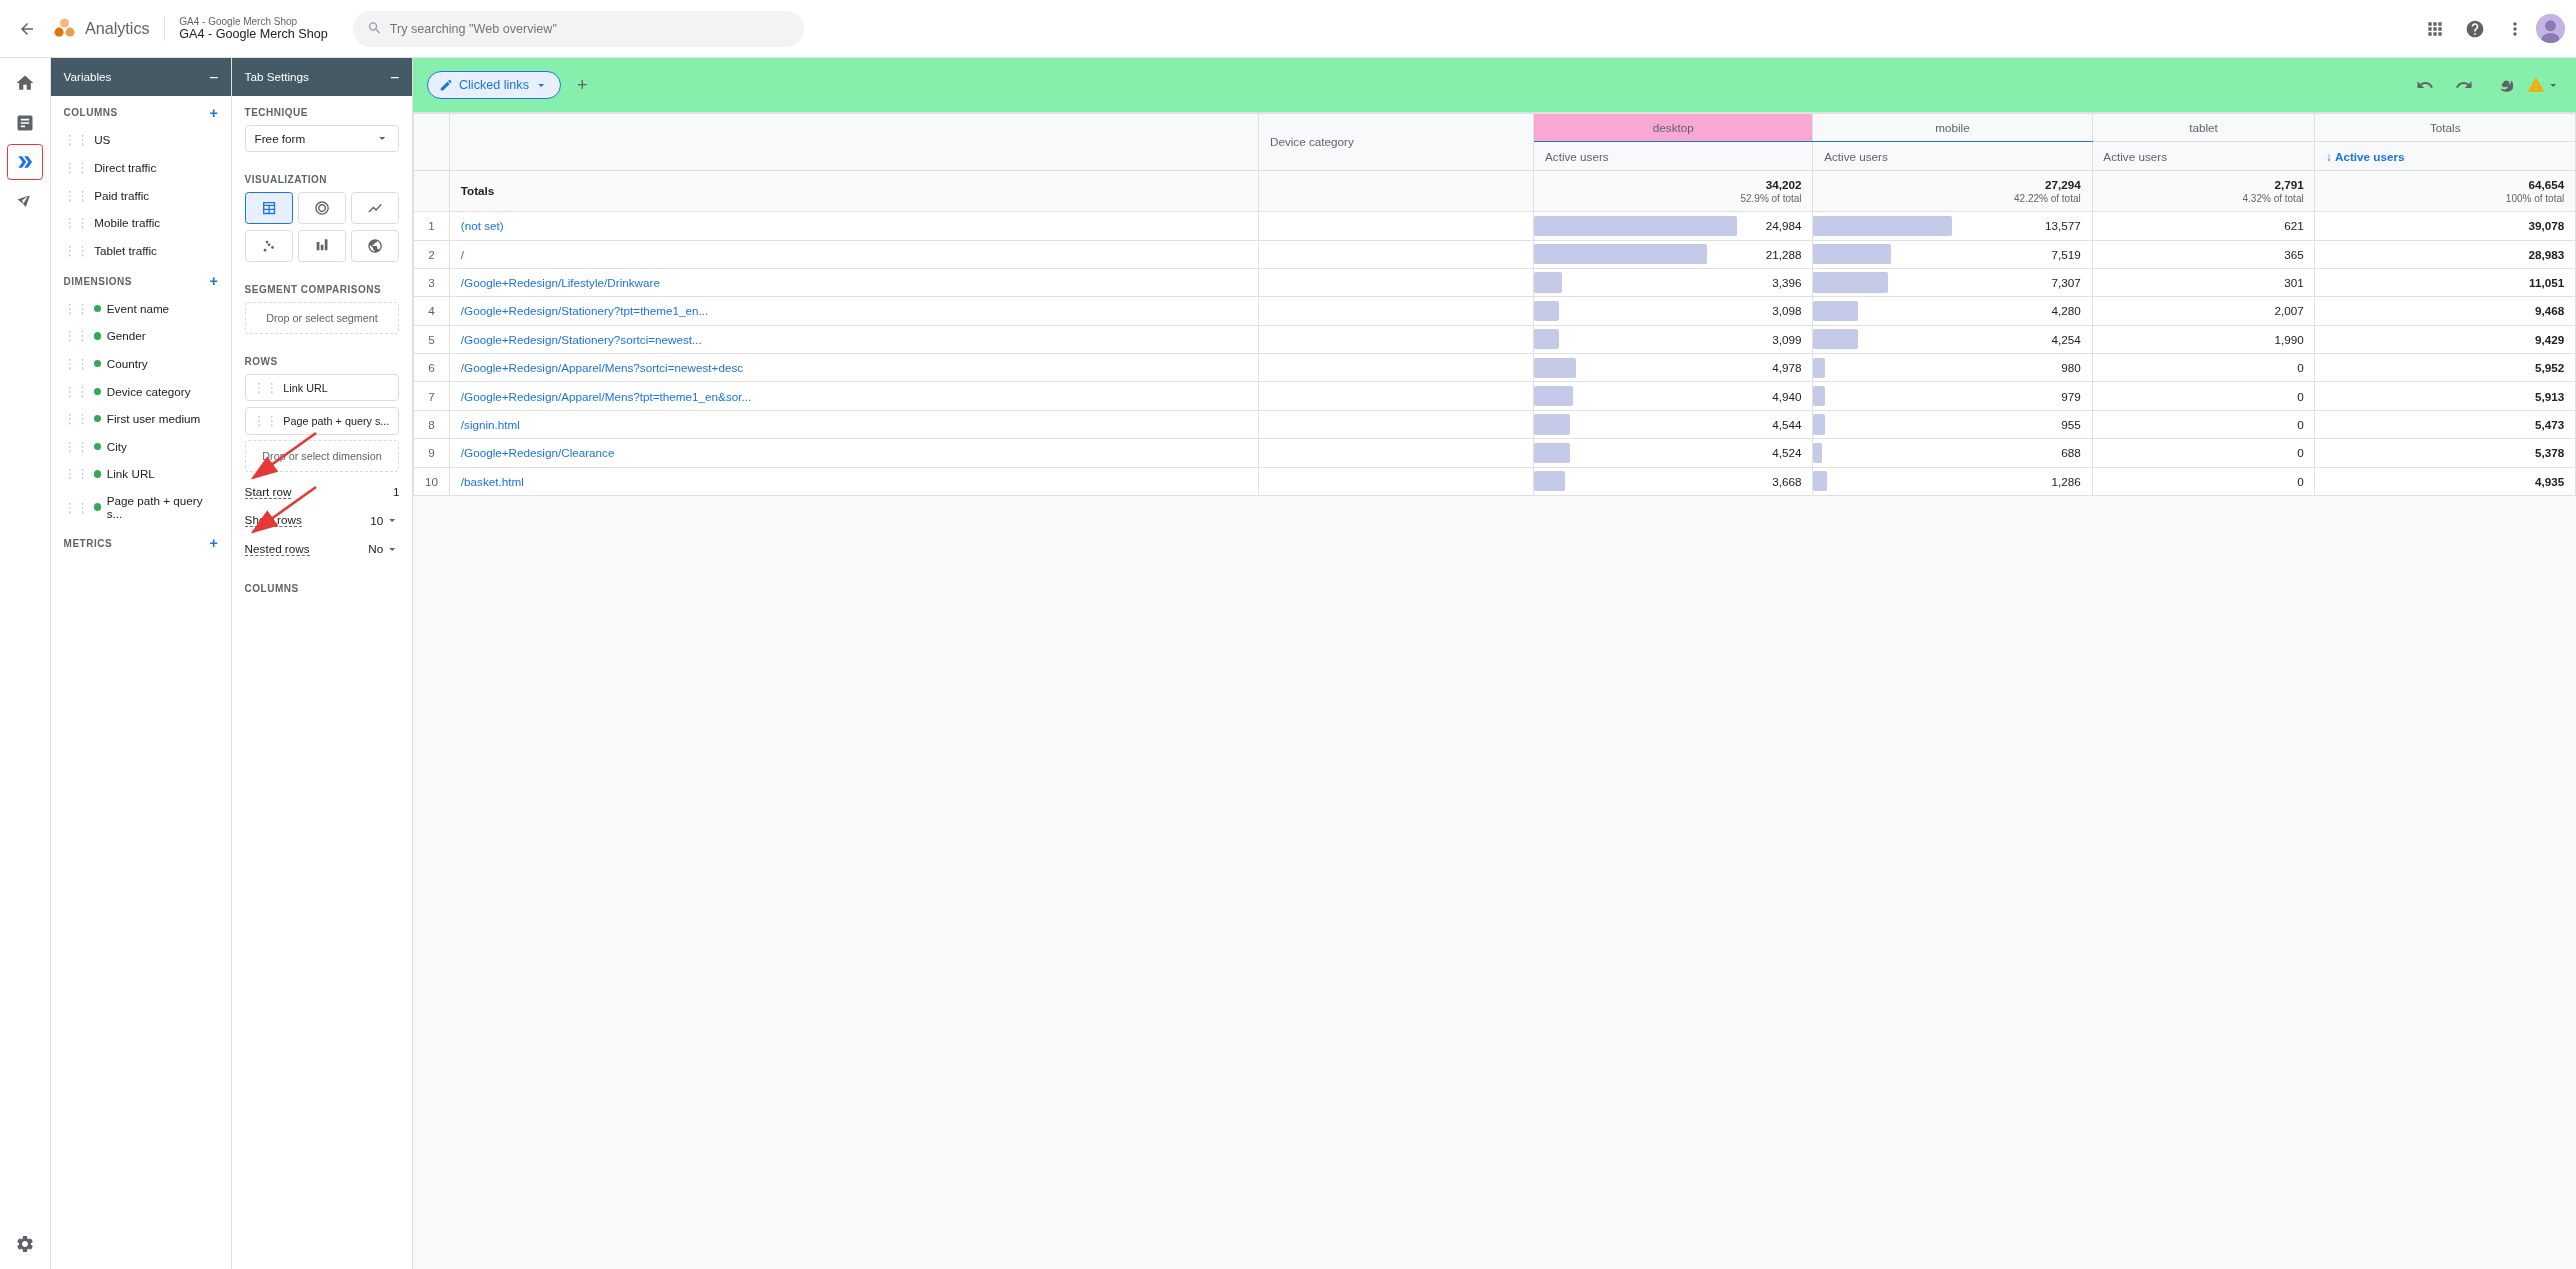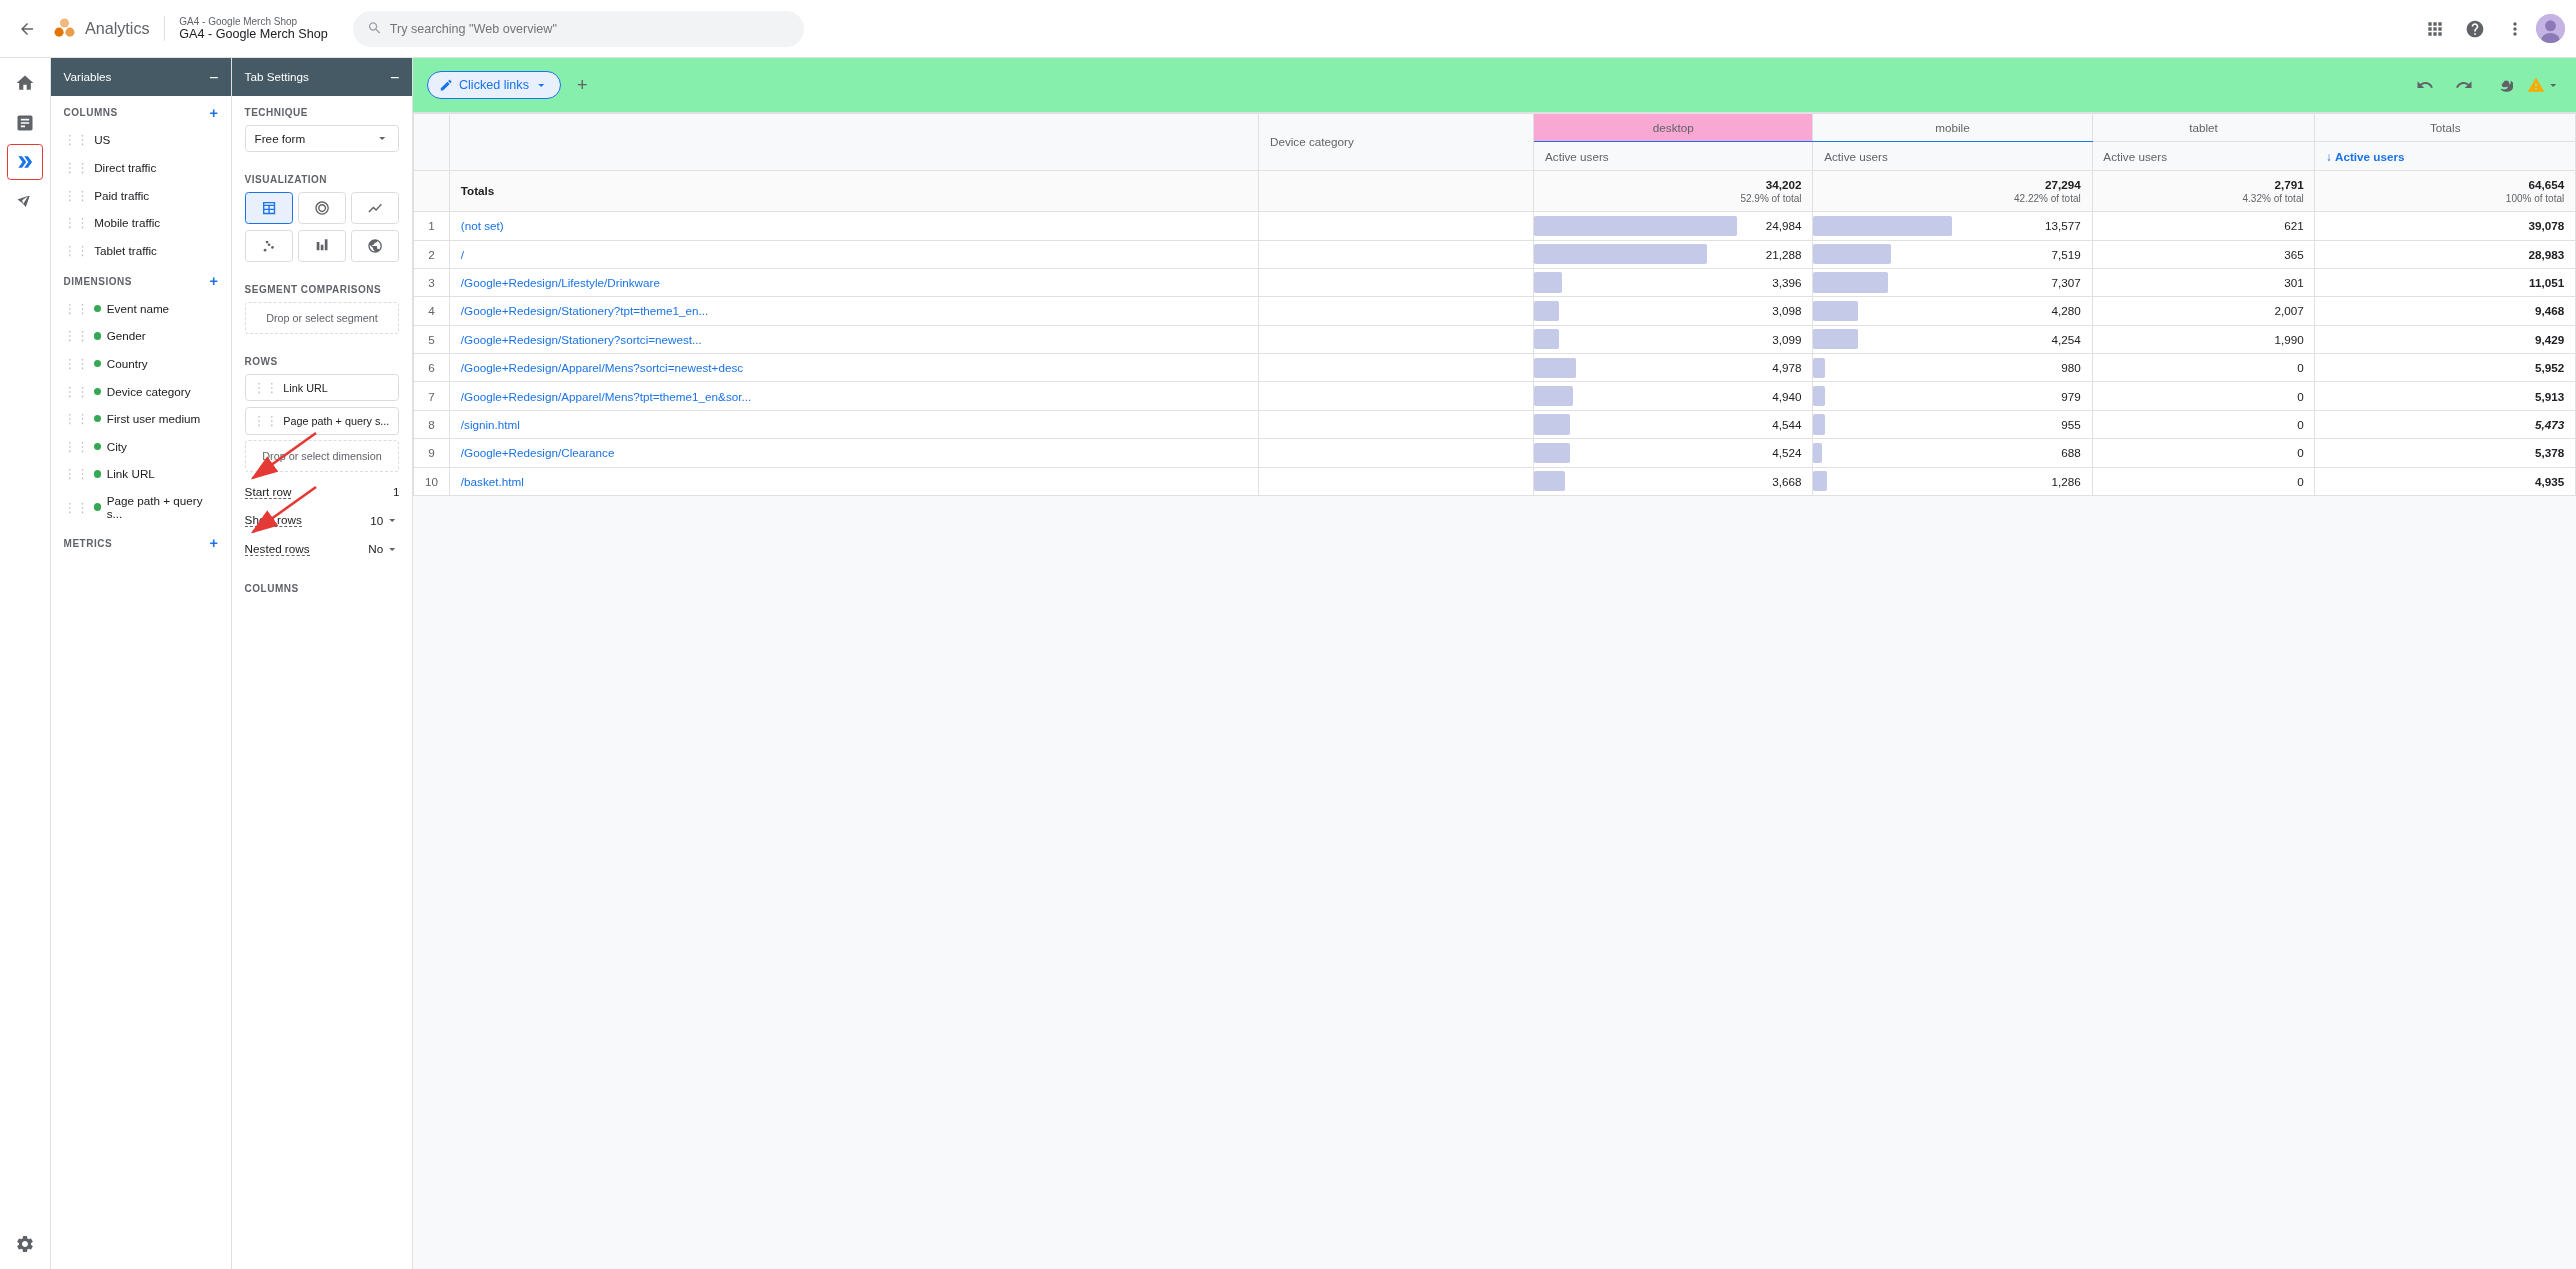--- a/index.html
+++ b/index.html
@@ -618,21 +618,21 @@
       <td></td>
       <td class="num bar-cell" style="position:relative;min-width:108px;">
         <div class="bar-bg" style="width:13%;background:#c5cae9;"></div>
         <span class="bar-num" style="position:relative;z-index:1;">4,544</span>
       </td>
       <td class="num bar-cell" style="position:relative;min-width:108px;">
         <div class="bar-bg" style="width:4%;background:#c5cae9;"></div>
         <span class="bar-num" style="position:relative;z-index:1;">955</span>
       </td>
       <td class="num">0</td>
-      <td class="num bold" style="font-weight:700;font-style:italic;">5,473</td>
+      <td class="num bold" style="font-weight:700;">5,473</td>
     </tr>
             <tr>
       <td style="color:#5f6368;text-align:center;">9</td>
       <td style="color:#1a73e8;">/Google+Redesign/Clearance</td>
       <td></td>
       <td class="num bar-cell" style="position:relative;min-width:108px;">
         <div class="bar-bg" style="width:13%;background:#c5cae9;"></div>
         <span class="bar-num" style="position:relative;z-index:1;">4,524</span>
       </td>
       <td class="num bar-cell" style="position:relative;min-width:108px;">

